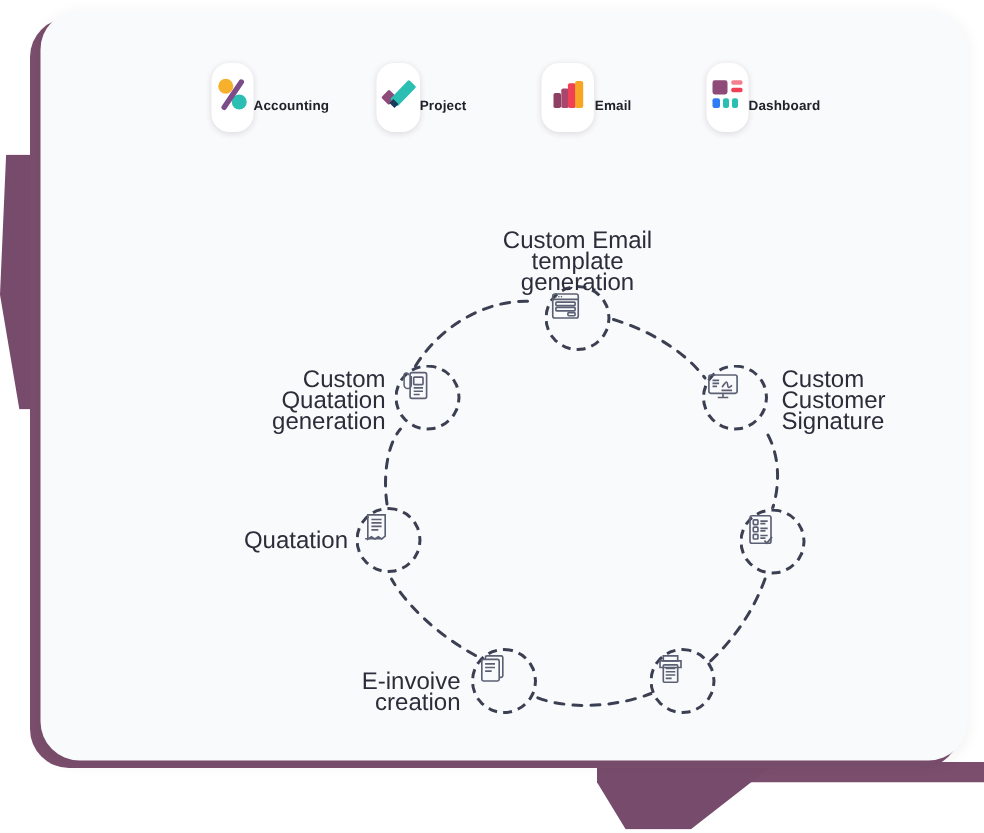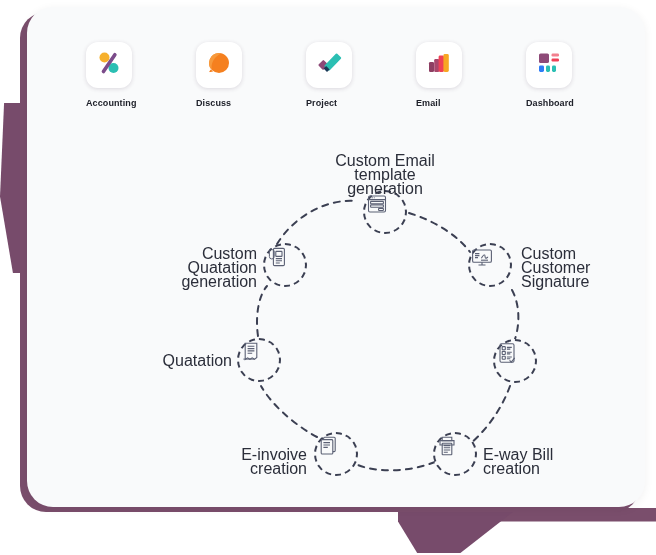--- a/index.html
+++ b/index.html
@@ -45,21 +45,21 @@
     border-radius:26px;
     box-shadow:0 2px 10px rgba(40,20,40,.06);
     overflow:hidden;
   }
 
   
   .apps{
     position:absolute;left:0;top:35px;width:618px;
     display:flex;justify-content:center;gap:50px;
   }
-  .app{width:60px;display:flex;flex-direction:column;align-items:flex-start;}
+  .app{width:60px;display:flex;flex-direction:row;align-items:center;}
   .app-tile{
     width:46px;height:46px;border-radius:12px;background:#ffffff;
     box-shadow:0 1px 4px rgba(60,40,70,.16);
     display:flex;align-items:center;justify-content:center;
   }
   .app-label{
     margin-top:10px;font-size:9px;font-weight:bold;color:#20222b;
     letter-spacing:.1px;white-space:nowrap;text-align:center;
   }
 
@@ -104,32 +104,20 @@
             <svg width="28" height="28" viewBox="0 0 28 28">
               <circle cx="9.5" cy="8.5" r="5" fill="#f6b02c"></circle>
               <circle cx="18.5" cy="19" r="5" fill="#2bbfb3"></circle>
               <rect x="12.4" y="2" width="3.6" height="24" rx="1.8" transform="rotate(34 14 14)" fill="#7b4b8a"></rect>
             </svg>
           </span>
         </div>
         <div class="app-label">Accounting</div>
       </div>
 
-      <div class="app">
-        <div class="app-tile">
-          <span>
-            <svg width="28" height="28" viewBox="0 0 28 28">
-              <path d="M24 14a10 10 0 1 1-10-10c5.5 0 10 4.5 10 10z" fill="#f5801f"></path>
-              <path d="M14 4a10 10 0 0 0-7.1 17c-1.5-6.6 2.6-13.7 9.7-16.7A10 10 0 0 0 14 4z" fill="#f79a3c"></path>
-              <path d="M5.6 20.6c-.9 1.4-1.5 2.6-1.5 2.6s2.4-.2 4.2-.9z" fill="#f5801f"></path>
-            </svg>
-          </span>
-        </div>
-        <div class="app-label">Discuss</div>
-      </div>
 
       <div class="app">
         <div class="app-tile">
           <span>
             <svg width="28" height="28" viewBox="0 0 28 28">
               <rect x="4.5" y="12.5" width="7.5" height="7.2" rx="1" transform="rotate(-45 8 16)" fill="#8e4a78"></rect>
               <rect x="10.5" y="13.5" width="18" height="7" rx="1" transform="rotate(-46 14 17)" fill="#2bbfb3"></rect>
               <path d="M8.6 19.6l3.4 3.4 2.6-2.6-3.4-3.4z" fill="#1c3a58"></path>
             </svg>
           </span>
@@ -238,21 +226,20 @@
       <div class="node" style="left:406px;top:425px;">
         <span>
           <svg width="24" height="24" viewBox="0 0 24 24" fill="none" stroke="#5b6074" stroke-width="1.1">
             <path d="M7.2 3.2h9.6v3.4H7.2z"></path>
             <path d="M5 6.6h14v4.4H5z"></path>
             <rect x="7.2" y="9.2" width="9.6" height="11.6" rx=".6"></rect>
             <path d="M8.8 11.6h6.4M8.8 13.8h6.4M8.8 16h6.4M8.8 18.2h4"></path>
           </svg>
         </span>
       </div>
-      <div class="nlabel right" style="left:456px;top:441px;width:130px;">E-way Bill creation</div>
 
       <div class="node" style="left:287px;top:425px;">
         <span>
           <svg width="24" height="24" viewBox="0 0 24 24" fill="none" stroke="#5b6074" stroke-width="1.1">
             <rect x="7.6" y="3.2" width="11.6" height="14.4" rx="1.1"></rect>
             <path d="M10 6h6.6M10 8.4h6.6M10 10.8h4.4"></path>
             <rect x="5.2" y="5.6" width="11.6" height="14.4" rx="1.1" fill="#f9fafb"></rect>
             <path d="M7.4 8.6h6.6M7.4 11h6.6M7.4 13.4h4.4"></path>
           </svg>
         </span>

